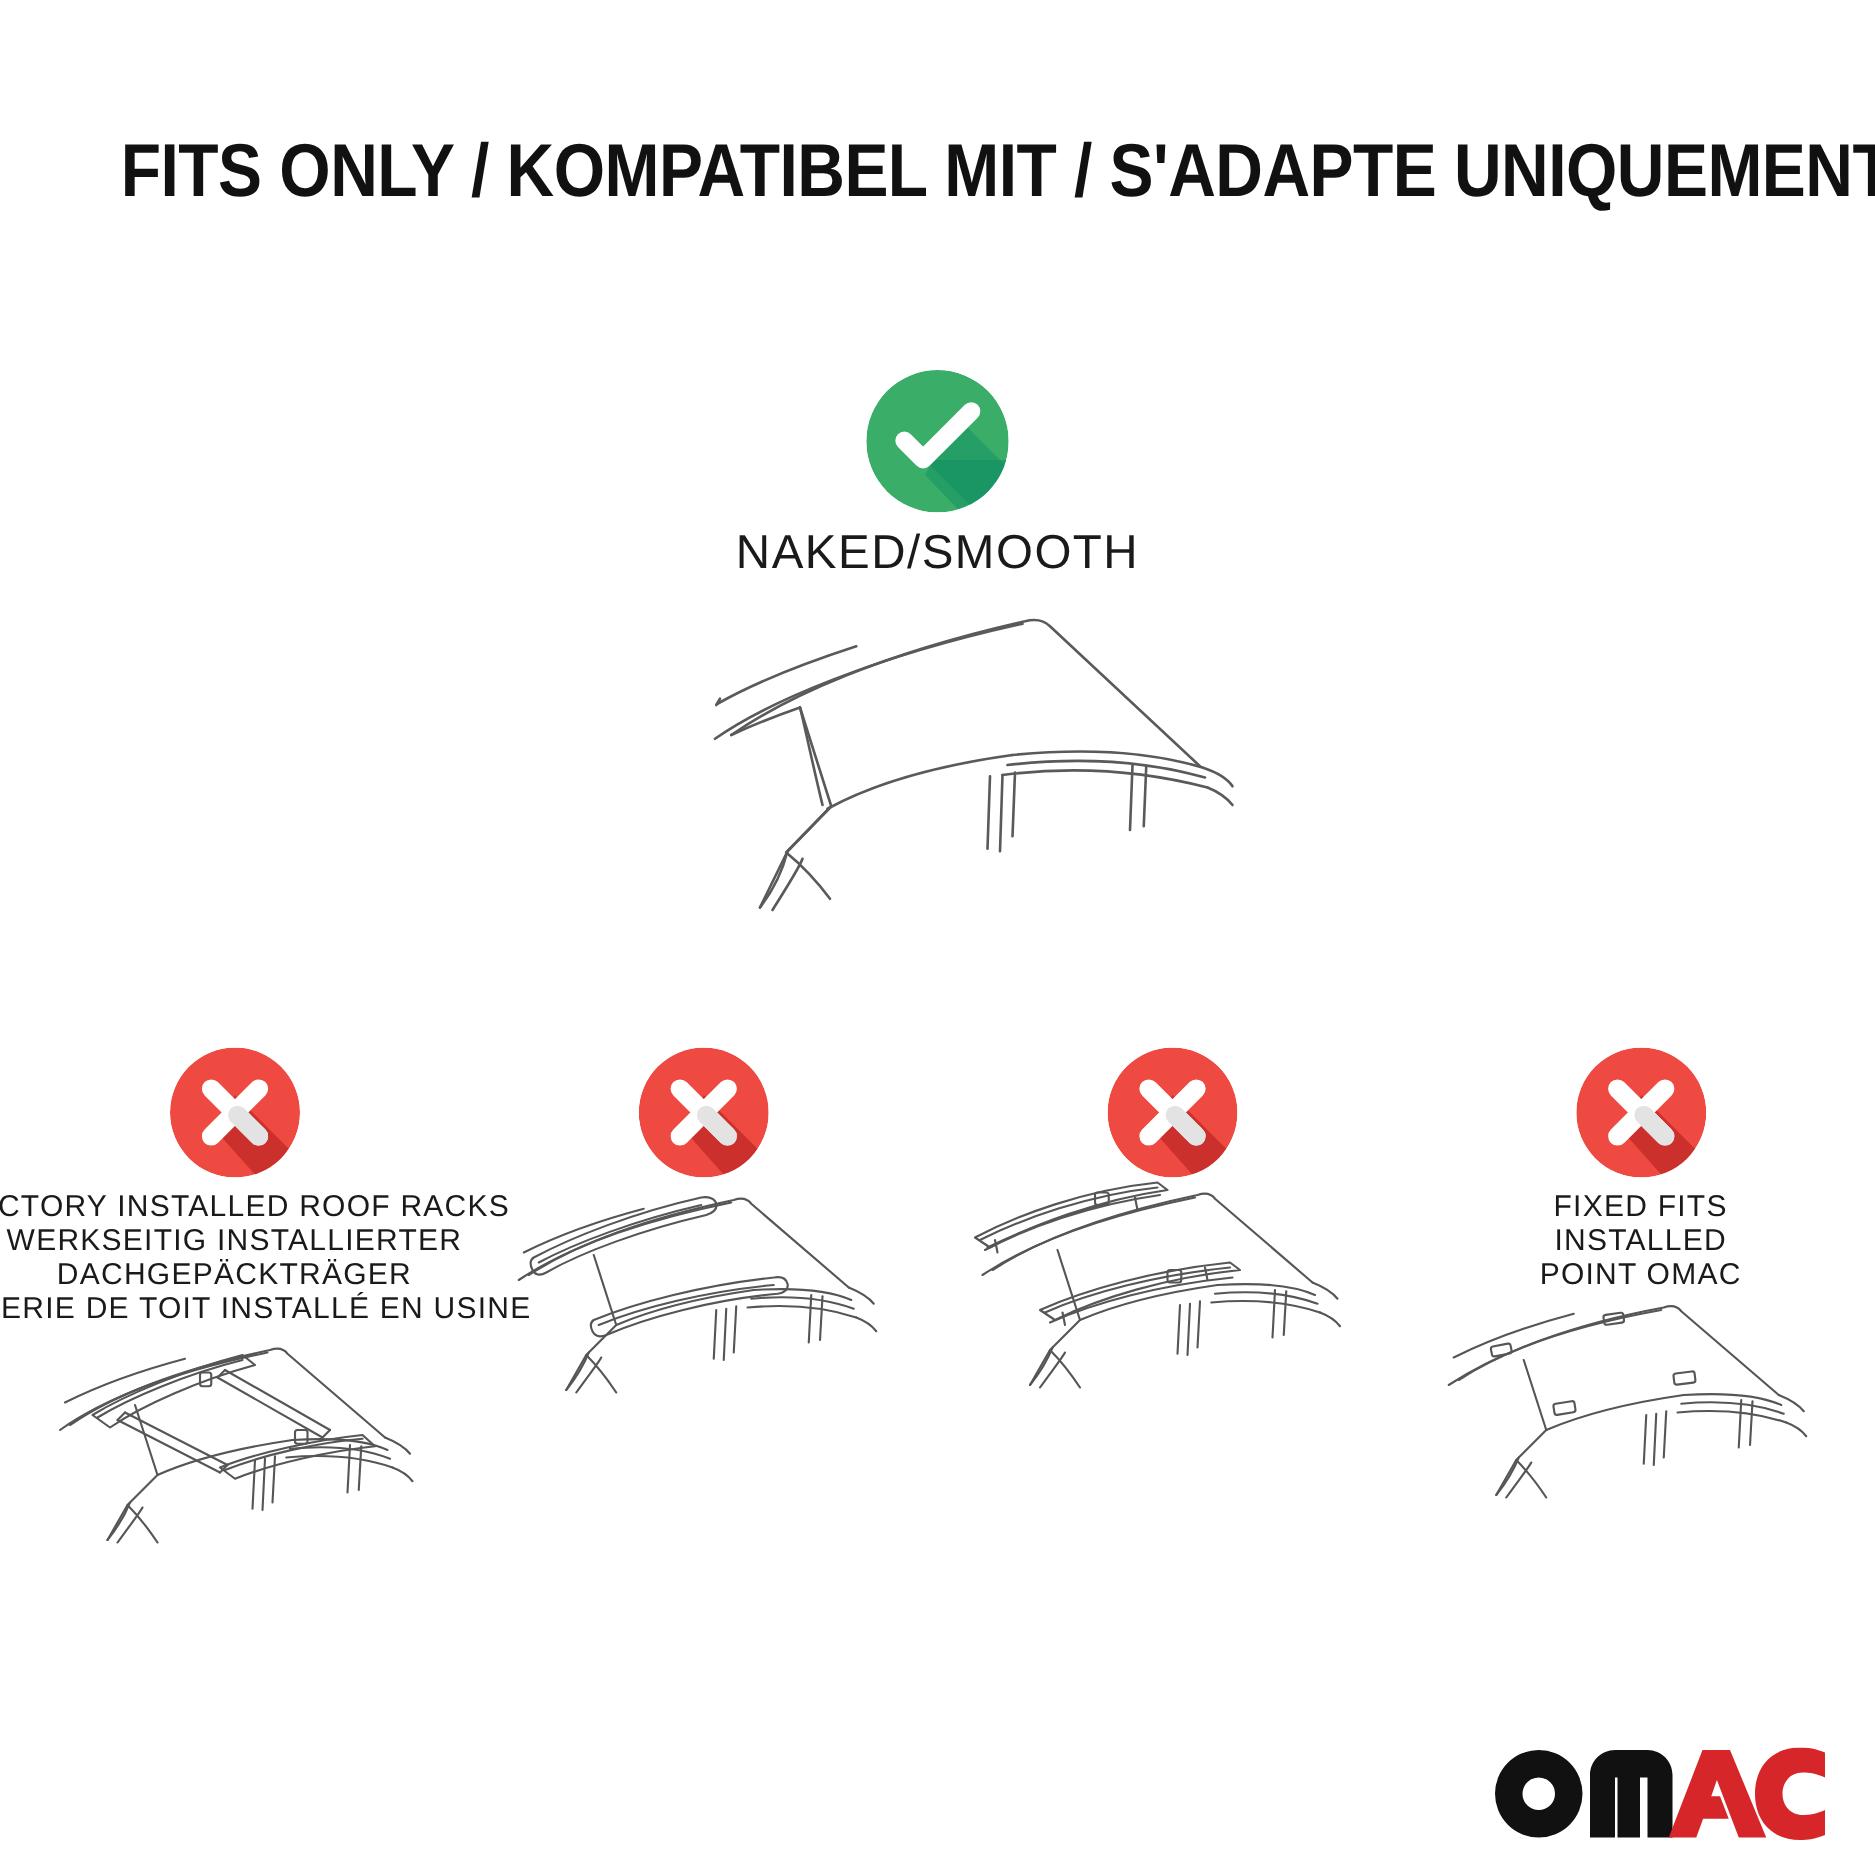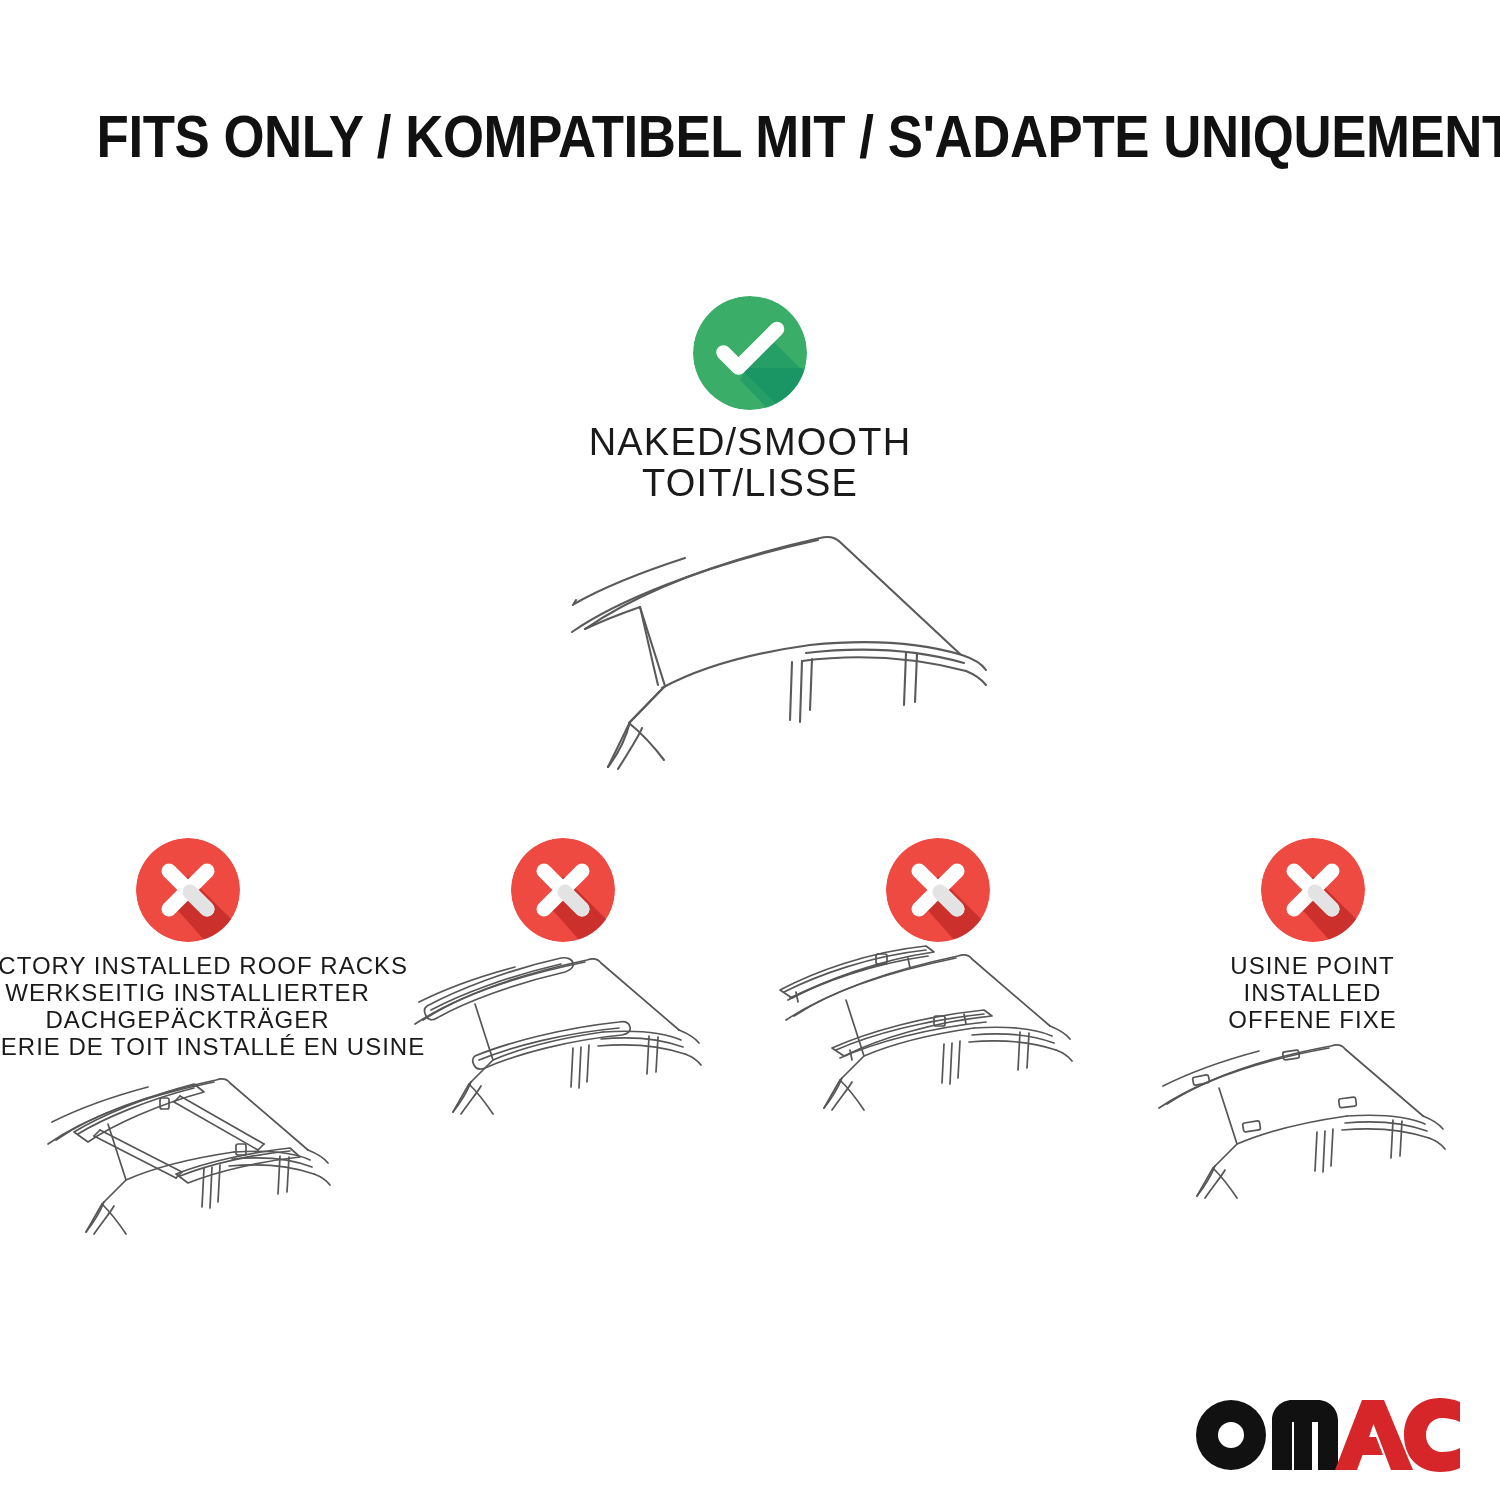--- a/index.html
+++ b/index.html
@@ -138,21 +138,20 @@
     <svg viewBox="0 0 114 114" xmlns="http://www.w3.org/2000/svg">
       <circle cx="57" cy="57" r="57" fill="#3aae68"></circle>
       <path d="M47 72 L114 72 L114 114 L89 114 Z" fill="#0f8f63" opacity="0.55"></path>
       <path d="M72 37 L114 79 L114 114 L76 114 L47 84 Z" fill="#0f8f63" opacity="0.5"></path>
       <path d="M30.5 56.5 L45.5 71.5 L84 33" fill="none" stroke="#ffffff" stroke-width="14.5" stroke-linecap="round" stroke-linejoin="round"></path>
     </svg>
   </div>
 
   <div class="hero-label">
     <div>NAKED/SMOOTH</div>
-    <div>TOIT/LISSE</div>
   </div>
 
   <div class="hero-art">
     <svg viewBox="0 0 520 280" xmlns="http://www.w3.org/2000/svg">
       <g fill="none" stroke="#5a5a5a" stroke-width="2.1" stroke-linecap="round" stroke-linejoin="round">
 
         <path d="M95 107 C140 76 215 42 330 16 C338 14 345 15 350 20 L470 132"></path>
         <path d="M95 107 C110 100 130 92 150 85"></path>
 
         <path d="M82 110 C125 80 210 44 328 18"></path>
@@ -353,23 +352,23 @@
     <div class="badge">
       <svg viewBox="0 0 104 104" xmlns="http://www.w3.org/2000/svg">
         <circle cx="52" cy="52" r="52" fill="#ef4a42"></circle>
         <path d="M52 38 L104 90 L104 104 L70 104 L38 68 Z" fill="#ad1b1b" opacity="0.55"></path>
         <path d="M33 33 L71 71" stroke="#ffffff" stroke-width="15" stroke-linecap="round"></path>
         <path d="M71 33 L33 71" stroke="#ffffff" stroke-width="15" stroke-linecap="round"></path>
         <path d="M54 54 L71 71" stroke="#e3e3e3" stroke-width="15" stroke-linecap="round"></path>
       </svg>
     </div>
     <div class="cell-label">
-      <div>USINE POINT</div>
+      <div>FIXED FITS</div>
       <div>INSTALLED</div>
-      <div>OFFENE FIXE</div>
+      <div>POINT OMAC</div>
     </div>
     <div class="cell-art">
       <svg viewBox="0 0 360 230" xmlns="http://www.w3.org/2000/svg">
         <g fill="none" stroke="#565656" stroke-width="1.7" stroke-linecap="round" stroke-linejoin="round">
           <path d="M34 66 C68 44 122 22 198 8 C204 6 209 7 212 11 L290 78"></path>
           <path d="M26 70 C62 46 118 24 196 10"></path>
           <path d="M30 48 C58 34 92 22 126 13"></path>
           <path d="M86 50 L104 106 L80 130 L64 158"></path>
           <path d="M104 106 C132 94 172 84 214 78"></path>
           <path d="M214 78 C246 76 274 78 292 86"></path>

